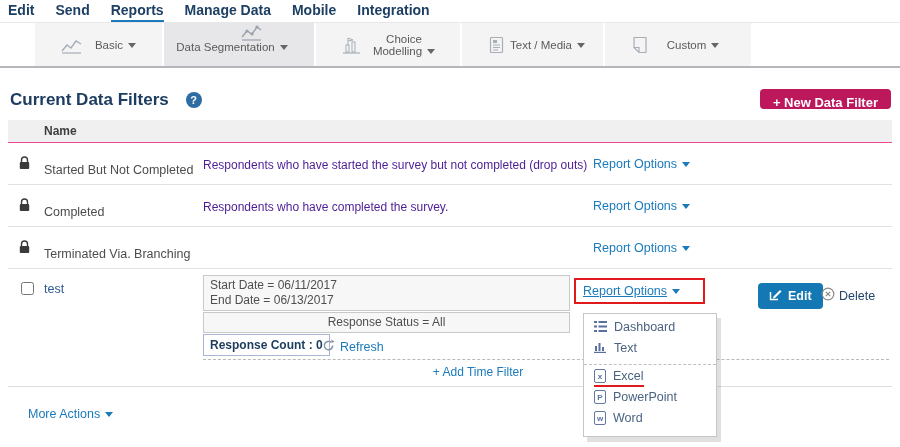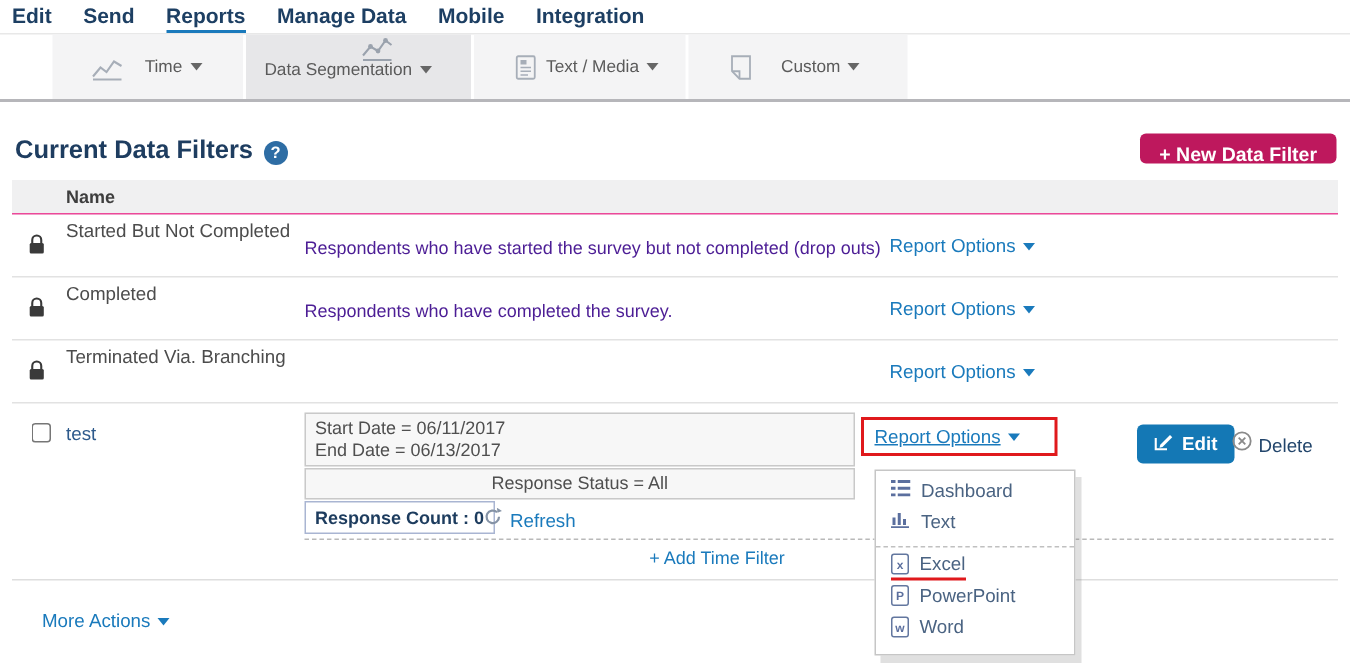--- a/index.html
+++ b/index.html
@@ -20,32 +20,32 @@
   .tab { background:#f4f4f5; height:43px; display:flex; align-items:center; cursor:pointer; }
   .tab.active { background:#e7e7e9;flex-direction:column; }
   .tab .tab-icon { margin-left:26px; display:flex; }
   .tab .tab-label { flex:1; text-align:center; font-size:11.5px; color:#5a5a5a; padding-right:14px; }
   .t0{width:127px}.t1{width:150px}.t2{width:144px}.t3{width:141px}.t4{width:146px}
 
   .caret { display:inline-block; width:0; height:0; border-left:4px solid transparent; border-right:4px solid transparent; border-top:5px solid #666; vertical-align:middle; margin-left:5px; }
   .caret.blue { border-top-color:#1a7abc; }
 
   
-  .page-head { position:absolute; top:90px; left:10px; display:flex; align-items:flex-end; gap:7px; }
+  .page-head { position:absolute; top:90px; left:10px; display:flex; align-items:center; gap:17px; }
   .page-title { font-size:17px; font-weight:bold; color:#1e3d60; }
   .help-icon { width:16px; height:16px; border-radius:50%; background:#2e6da4; color:#fff; font-size:11px; font-weight:bold; display:flex; align-items:center; justify-content:center; cursor:pointer; }
   .new-filter-btn { position:absolute; top:89px; right:9px; height:20px; line-height:28px; background:#be185d; color:#fff; font-size:13px; font-weight:bold; border:none; border-radius:4px; padding:0 13px; cursor:pointer; }
 
   
   .ftable { position:absolute; left:8px; top:120px; width:884px; }
   .thead { height:23px; background:#f0f0f1; border-bottom:1px solid #ec4899; }
   .thead .th-name { position:absolute; left:36px; line-height:23px; font-size:12px; font-weight:bold; color:#3e3e3e; }
   .frow { position:relative; height:42px; border-bottom:1px solid #e2e2e2; }
   .frow .lock { position:absolute; left:11px; top:13px; }
-  .frow .rname { position:absolute; left:36px; top:4px; font-size:12.5px; color:#4c4c4c; }
+  .frow .rname { position:absolute; left:36px; top:20px; font-size:12.5px; color:#4c4c4c; }
   .frow .rdesc { position:absolute; left:195px; top:15px; font-size:12px; color:#4c1d95;text-align:right; }
   .ropt { font-size:12.5px; color:#1a7abc; cursor:pointer; }
   .frow .ropt { position:absolute; left:585px; top:14px; }
 
   
   .xrow { position:relative; height:118px; border-bottom:1px solid #dedede; }
   .xrow .cbx { position:absolute; left:13px; top:13px; width:13px; height:13px; accent-color:#999; cursor:pointer; }
   .xrow .rname { position:absolute; left:36px; top:13px; font-size:12.5px; color:#2e5a8c; }
   .gbox { position:absolute; left:195px; width:367px; background:#f7f7f7; border:1px solid #c9c9c9; padding:2px 6px; font-size:12px; color:#4f4f4f; line-height:15px; }
   .gbox.dates { top:6px; }
@@ -89,33 +89,44 @@
 
   <div class="tabstrip">
     <div class="tabs">
       <div class="tab t0">
         <span class="tab-icon">
           <svg width="22" height="18" viewBox="0 0 22 18">
               <polyline points="1,15 6,9 10,12 15,5 20,8" fill="none" stroke="#a7aeb8" stroke-width="1.4"></polyline>
               <line x1="1" y1="17" x2="20" y2="17" stroke="#a7aeb8" stroke-width="1.2"></line>
             </svg>
         </span>
-        <span class="tab-label"><span>Time</span><span class="caret"></span></span>
+        <span class="tab-label"><span>Basic</span><span class="caret"></span></span>
       </div>
       <div class="tab t1 active">
         <span class="tab-icon">
           <svg width="22" height="18" viewBox="0 0 22 18">
               <polyline points="1,14 6,8 11,11 16,4 20,7" fill="none" stroke="#9aa2ad" stroke-width="1.4"></polyline>
               <circle cx="6" cy="8" r="1.6" fill="#9aa2ad"></circle>
               <circle cx="11" cy="11" r="1.6" fill="#9aa2ad"></circle>
               <circle cx="16" cy="4" r="1.6" fill="#9aa2ad"></circle>
               <line x1="1" y1="17" x2="20" y2="17" stroke="#9aa2ad" stroke-width="1.2"></line>
             </svg>
         </span>
         <span class="tab-label"><span>Data Segmentation</span><span class="caret"></span></span>
+      </div>
+      <div class="tab t2">
+        <span class="tab-icon">
+          <svg width="20" height="18" viewBox="0 0 20 18">
+              <line x1="1" y1="17" x2="18" y2="17" stroke="#a7aeb8" stroke-width="1.2"></line>
+              <rect x="4" y="9" width="3" height="7" fill="none" stroke="#a7aeb8"></rect>
+              <rect x="10" y="6" width="3" height="10" fill="none" stroke="#a7aeb8"></rect>
+              <path d="M6 9 L6 2 L11 4 L6 5" fill="none" stroke="#a7aeb8"></path>
+            </svg>
+        </span>
+        <span class="tab-label"><span>Choice Modelling</span><span class="caret"></span></span>
       </div>
       <div class="tab t3">
         <span class="tab-icon">
           <svg width="18" height="18" viewBox="0 0 18 18">
               <rect x="2.5" y="1.5" width="12" height="15" rx="1" fill="none" stroke="#a7aeb8" stroke-width="1.2"></rect>
               <rect x="5" y="4" width="4" height="3" fill="#a7aeb8"></rect>
               <line x1="5" y1="9" x2="12" y2="9" stroke="#a7aeb8"></line>
               <line x1="5" y1="11.5" x2="12" y2="11.5" stroke="#a7aeb8"></line>
               <line x1="5" y1="14" x2="10" y2="14" stroke="#a7aeb8"></line>
             </svg>

